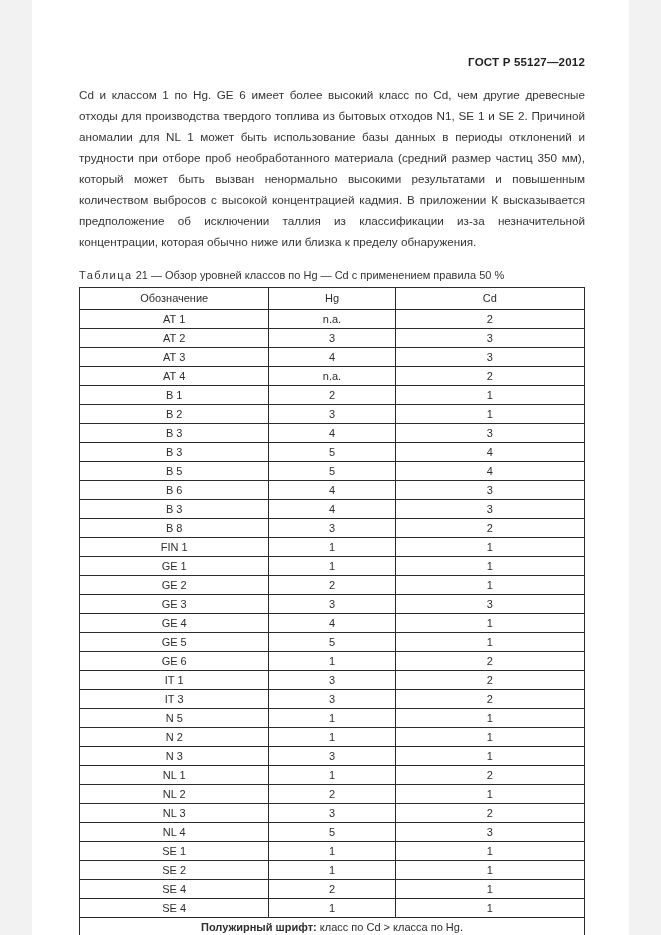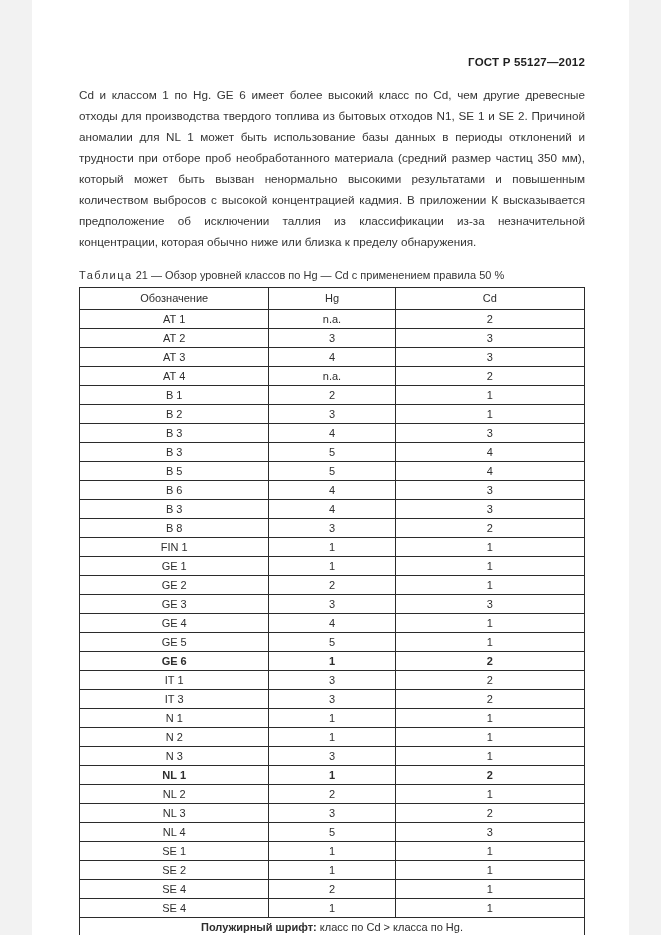--- a/index.html
+++ b/index.html
@@ -51,21 +51,21 @@
     border: 1px solid #2b2b2b;
     text-align: center;
     padding: 2.5px 4px;
     line-height: 13px;
     font-weight: normal;
   }
   table.classes th { height: 16px; }
   col.c1 { width: 37.5%; }
   col.c2 { width: 25%; }
   col.c3 { width: 37.5%; }
-  tr.bold-row td { font-weight: bold; }
+  tr.bold-row td { font-weight: normal; }
   td.footnote-cell {
     text-align: left;
     padding: 4px 6px 4px 30px;
   }
   .footnote-label { font-weight: bold; }
   .page-number {
     margin-top: 12px;
     text-align: right;
     font-size: 12px;
     color: #3a3a3a;
@@ -200,21 +200,21 @@
           <td>IT 1</td>
           <td>3</td>
           <td>2</td>
         </tr>
         <tr>
           <td>IT 3</td>
           <td>3</td>
           <td>2</td>
         </tr>
         <tr>
-          <td>N 1</td>
+          <td>N 5</td>
           <td>1</td>
           <td>1</td>
         </tr>
         <tr>
           <td>N 2</td>
           <td>1</td>
           <td>1</td>
         </tr>
         <tr>
           <td>N 3</td>

